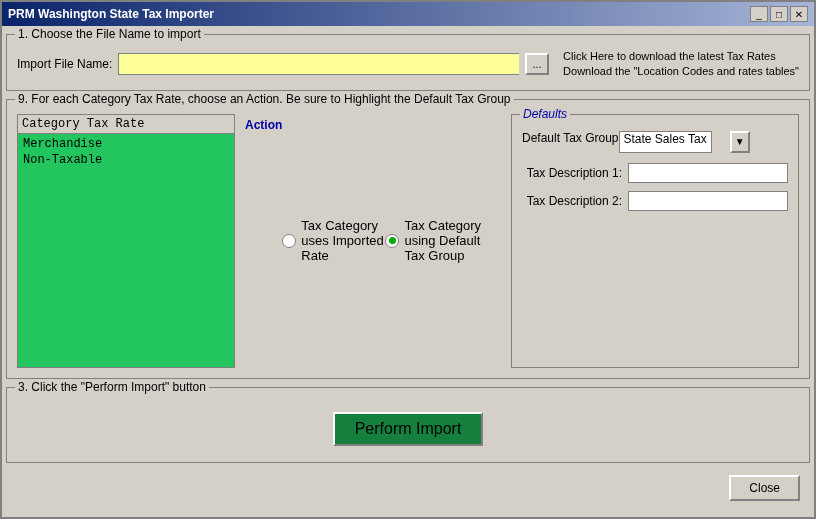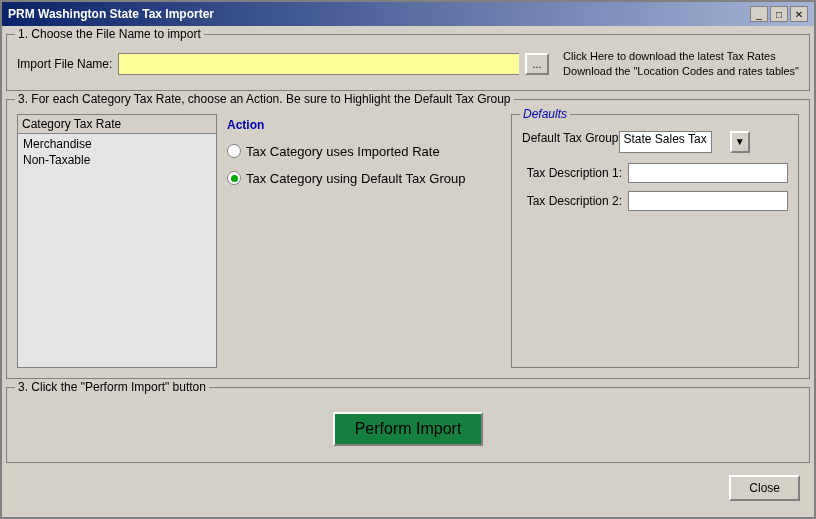--- a/index.html
+++ b/index.html
@@ -113,45 +113,44 @@
     .section2 {
       padding: 14px 10px 10px 10px;
       flex: 1;
     }
     .section2-content {
       display: flex;
       gap: 10px;
       height: 100%;
     }
     .category-list-box {
-      width: 200px;
-      border: 1px solid #808080;
-      background: #e5e5e5;
+      width: 218px;
+      border: 1px solid #808080;
+      background: #22c55e;
       display: flex;
       flex-direction: column;
+      font-family: Liberation Mono, monospace;
     }
     .list-header {
       background: #d4d0c8;
       border-bottom: 1px solid #808080;
       padding: 2px 4px;
       font-size: 12px;
     }
     .list-items {
       flex: 1;
       padding: 2px;
     }
     .list-item {
       padding: 1px 3px;
       font-size: 12px;
     }
     .action-section {
       flex: 1;
       display: flex;
-      flex-direction: column;
-      gap: 8px;
       padding-top: 4px;
     }
     .action-label {
       font-size: 12px;
       font-weight: bold;
       color: #0000aa;
       margin-bottom: 4px;
     }
     .radio-row {
       display: flex;
@@ -308,21 +307,21 @@
         <div class="import-input"></div>
         <div class="browse-btn">...</div>
         <div class="download-text">
           <div>Click Here to download the latest Tax Rates</div>
           <div>Download the "Location Codes and rates tables"</div>
         </div>
       </div>
     </div>
 
     <div class="section section2">
-      <span class="section-label">3. For each Category Tax Rate, choose an Action.  Be sure to Highlight the Default Tax Group</span>
+      <span class="section-label">9. For each Category Tax Rate, choose an Action.  Be sure to Highlight the Default Tax Group</span>
       <div class="section2-content">
 
         <div class="category-list-box">
           <div class="list-header">Category Tax Rate</div>
           <div class="list-items">
             <div class="list-item">Merchandise</div>
             <div class="list-item">Non-Taxable</div>
           </div>
         </div>
 

